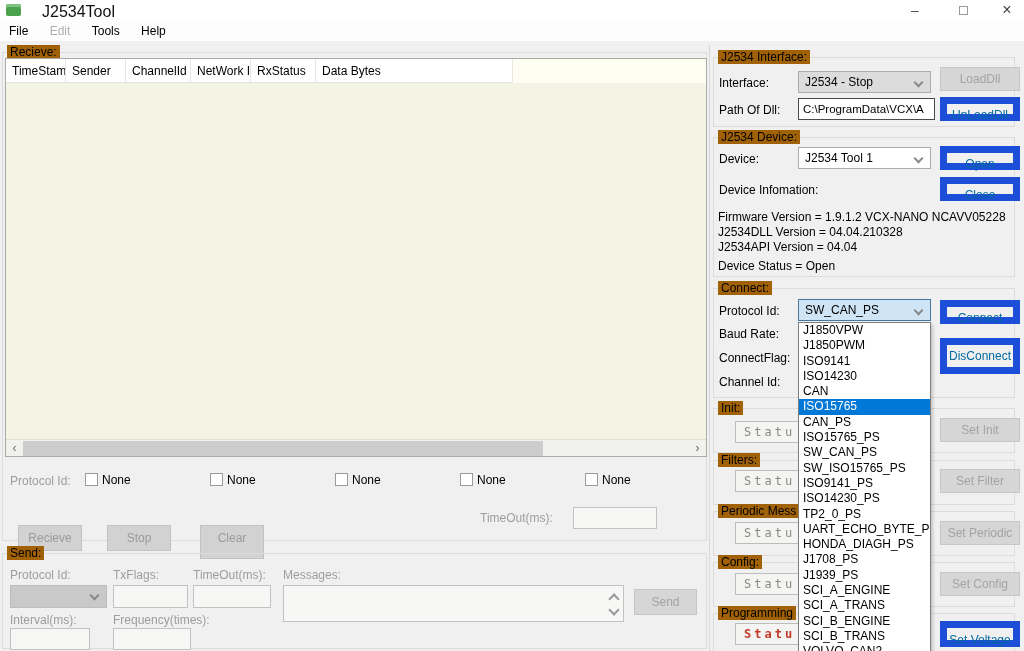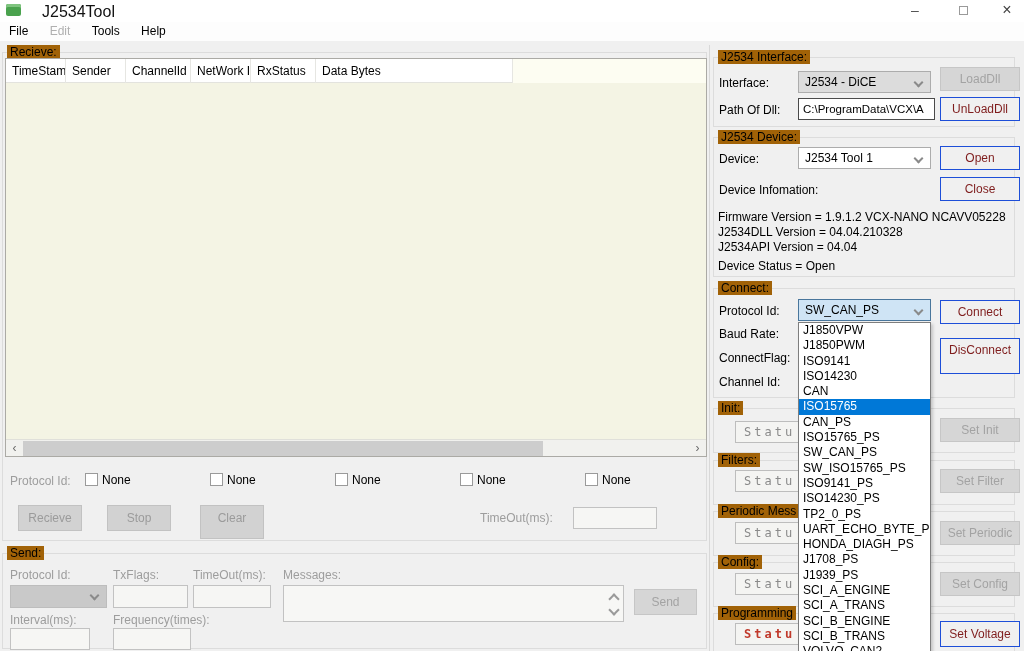--- a/index.html
+++ b/index.html
@@ -33,22 +33,22 @@
   #rx-body { height:357px; background:#f4f4e4; }
   #rx-hscroll { position:absolute; left:0; bottom:0; width:700px; height:17px; background:#f1f1ee; border-top:1px solid #e0e0da; display:flex; align-items:center; }
   .scroll-arrow { width:17px; height:17px; text-align:center; line-height:16px; color:#6a6a6a; font-size:12px; }
   #rx-thumb { width:520px; height:15px; background:#cdcdcd; }
 
   
   .dim-label { color:#9d9d9d; }
   .cbox { display:inline-block; width:13px; height:13px; background:#fff; border:1px solid #9a9a9a; vertical-align:-2px; margin-right:4px; }
   .none-item { position:absolute; top:473px; white-space:nowrap; }
 
-  .btn { position:absolute; text-align:center; border:1px solid #1d4ed8; background:#f0f0f0; color:#7f1d1d; }
-  .btn.flat-disabled { background:#d2d2d2; border:1px solid #c2c2c2; color:#9b9b9b; }
+  .btn { position:absolute; text-align:center; border:7px solid #1d4ed8; background:#f0f0f0; color:#0369a1; }
+  .btn.flat-disabled { background:#d2d2d2; border:1px solid #c2c2c2; color:#9b9b9b;margin-top:20px; }
   .btn.dim-disabled { background:#d6d6d6; border:1px solid #c6c6c6; color:#a3a3a3; }
 
   .tfield { position:absolute; background:#f6f6f4; border:1px solid #c2c2c2; }
 
   
   .send-label { position:absolute; color:#9d9d9d; white-space:nowrap; }
   #send-proto-dd { position:absolute; left:10px; top:585px; width:97px; height:23px; background:#c9c9c9; border:1px solid #bdbdbd; }
   .chev { position:absolute; width:7px; height:7px; border-right:2px solid #8a8a8a; border-bottom:2px solid #8a8a8a; transform:rotate(45deg); }
   #messages-box { position:absolute; left:283px; top:585px; width:341px; height:37px; background:#f7f7f5; border:1px solid #c2c2c2; }
   .spin { position:absolute; right:5px; width:8px; height:8px; border-right:2px solid #9a9a9a; border-bottom:2px solid #9a9a9a; }
@@ -156,21 +156,21 @@
   <div class="tfield" style="left:10px; top:628px; width:80px; height:22px;"></div>
   <div class="tfield" style="left:113px; top:628px; width:78px; height:22px;"></div>
 
   <div class="vline" style="left:709px; top:45px; width:1px; height:606px;"></div>
 
   <div class="group" style="left:713px; top:57px; width:302px; height:70px;">
     <span class="group-caption">J2534 Interface:</span>
   </div>
   <div class="rp-label" style="left:719px; top:76px;">Interface:</div>
   <div class="combo grey" style="left:798px; top:71px; width:133px;">
-    <span>J2534 - DiCE</span>
+    <span>J2534 - Stop</span>
     <span class="chev"></span>
   </div>
   <div class="btn dim-disabled" style="left:940px; top:67px; width:80px; height:24px; line-height:22px;">LoadDll</div>
   <div class="rp-label" style="left:719px; top:103px;">Path Of Dll:</div>
   <div class="pathbox" style="left:798px; top:98px; width:137px;">C:\ProgramData\VCX\A</div>
   <div class="btn" style="left:940px; top:97px; width:80px; height:24px; line-height:22px;">UnLoadDll</div>
 
   <div class="group" style="left:713px; top:137px; width:302px; height:140px;">
     <span class="group-caption">J2534 Device:</span>
   </div>

